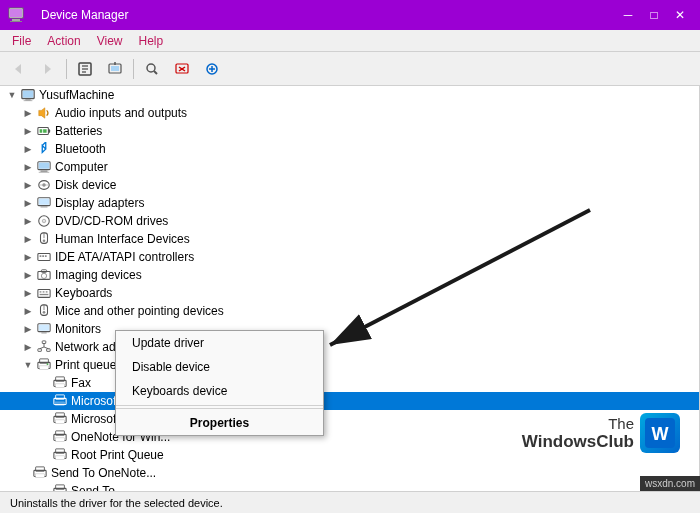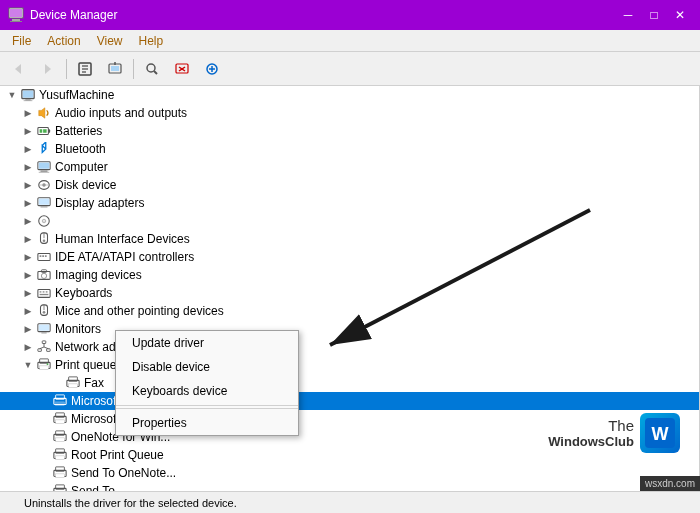--- a/index.html
+++ b/index.html
@@ -27,20 +27,21 @@
       width: 16px;
       height: 16px;
       margin-right: 6px;
       display: flex;
       align-items: center;
       justify-content: center;
     }
     .title-bar-text {
       flex: 1;
       font-size: 12px;
+      margin-left: 11px;
     }
     .title-bar-buttons {
       display: flex;
       gap: 2px;
     }
     .title-btn {
       width: 24px;
       height: 20px;
       background: transparent;
       border: none;
@@ -58,21 +59,21 @@
       height: 22px;
       display: flex;
       align-items: center;
       padding: 0 4px;
       border-bottom: 1px solid #d0d0d0;
     }
     .menu-item {
       padding: 2px 8px;
       cursor: pointer;
       font-size: 12px;
-      color: #a16207;
+      color: #be185d;
     }
 
     
     .toolbar {
       background: #f0f0f0;
       height: 34px;
       display: flex;
       align-items: center;
       padding: 0 4px;
       border-bottom: 1px solid #d0d0d0;
@@ -152,44 +153,44 @@
     .tree-label {
       font-size: 12px;
     }
 
     
     .status-bar {
       background: #f0f0f0;
       height: 22px;
       display: flex;
       align-items: center;
-      padding: 0 24px;
+      padding: 0 10px;
       border-top: 1px solid #d0d0d0;
       font-size: 11px;
       color: #000;
     }
 
     
     .context-menu {
       position: absolute;
       background: #f9f9f9;
       border: 1px solid #a0a0a0;
       box-shadow: 2px 2px 6px rgba(0,0,0,0.3);
-      width: 184px;
+      width: 209px;
       z-index: 100;
       top: 330px;
       left: 115px;
     }
     .ctx-item {
       padding: 5px 16px;
       cursor: pointer;
       font-size: 12px;
       color: #000;
     }
-    .ctx-item.bold { font-weight: normal; }
+    .ctx-item.bold { font-weight: bold; text-align: center; }
     .ctx-separator {
       height: 1px;
       background: #d0d0d0;
       margin: 2px 0;
     }
 
     
     .arrow-overlay {
       position: absolute;
       top: 200px;
@@ -400,20 +401,21 @@
 
     <div class="tree-item" style="padding-left:20px;">
       <div class="tree-expand">▶</div>
       <div class="tree-icon">
         <svg width="14" height="14" viewBox="0 0 16 16">
           <circle cx="8" cy="8" r="6" fill="none" stroke="#555" stroke-width="1.2"></circle>
           <circle cx="8" cy="8" r="2" fill="none" stroke="#aaa" stroke-width="1"></circle>
           <circle cx="8" cy="8" r="1" fill="#ccc"></circle>
         </svg>
       </div>
+      <span class="tree-label">DVD/CD-ROM drives</span>
     </div>
 
     <div class="tree-item" style="padding-left:20px;">
       <div class="tree-expand">▶</div>
       <div class="tree-icon">
         <svg width="14" height="14" viewBox="0 0 16 16">
           <rect x="4" y="1" width="8" height="12" rx="3" fill="none" stroke="#555" stroke-width="1.2"></rect>
           <line x1="8" y1="1" x2="8" y2="7" stroke="#555" stroke-width="0.8"></line>
           <circle cx="8" cy="10" r="1.5" fill="#888"></circle>
         </svg>
@@ -505,21 +507,21 @@
         <svg width="14" height="14" viewBox="0 0 16 16">
           <rect x="3" y="1" width="10" height="5" rx="0.5" fill="none" stroke="#555" stroke-width="1"></rect>
           <rect x="1" y="5" width="14" height="7" rx="1" fill="none" stroke="#555" stroke-width="1.2"></rect>
           <rect x="3" y="9" width="10" height="4" fill="#fff" stroke="#aaa" stroke-width="0.5"></rect>
           <circle cx="12" cy="7" r="1" fill="#4caf50"></circle>
         </svg>
       </div>
       <span class="tree-label">Print queues</span>
     </div>
 
-    <div class="tree-item" style="padding-left:49px;">
+    <div class="tree-item" style="padding-left:36px;">
       <div class="tree-expand" style="visibility:hidden;">▶</div>
       <div class="tree-icon">
         <svg width="14" height="14" viewBox="0 0 16 16">
           <rect x="3" y="1" width="10" height="5" rx="0.5" fill="none" stroke="#555" stroke-width="1"></rect>
           <rect x="1" y="5" width="14" height="7" rx="1" fill="none" stroke="#555" stroke-width="1.2"></rect>
           <rect x="3" y="9" width="10" height="4" fill="#fff" stroke="#aaa" stroke-width="0.5"></rect>
         </svg>
       </div>
       <span class="tree-label">Fax</span>
     </div>
@@ -565,21 +567,21 @@
       <div class="tree-icon">
         <svg width="14" height="14" viewBox="0 0 16 16">
           <rect x="3" y="1" width="10" height="5" rx="0.5" fill="none" stroke="#555" stroke-width="1"></rect>
           <rect x="1" y="5" width="14" height="7" rx="1" fill="none" stroke="#555" stroke-width="1.2"></rect>
           <rect x="3" y="9" width="10" height="4" fill="#fff" stroke="#aaa" stroke-width="0.5"></rect>
         </svg>
       </div>
       <span class="tree-label">Root Print Queue</span>
     </div>
 
-    <div class="tree-item" style="padding-left:36px;">
+    <div class="tree-item" style="padding-left:16px;">
       <div class="tree-expand" style="visibility:hidden;">▶</div>
       <div class="tree-icon">
         <svg width="14" height="14" viewBox="0 0 16 16">
           <rect x="3" y="1" width="10" height="5" rx="0.5" fill="none" stroke="#555" stroke-width="1"></rect>
           <rect x="1" y="5" width="14" height="7" rx="1" fill="none" stroke="#555" stroke-width="1.2"></rect>
           <rect x="3" y="9" width="10" height="4" fill="#fff" stroke="#aaa" stroke-width="0.5"></rect>
         </svg>
       </div>
       <span class="tree-label">Send To OneNote...</span>
     </div>
@@ -621,21 +623,21 @@
     <marker id="arrowhead" markerWidth="10" markerHeight="7" refX="10" refY="3.5" orient="auto">
       <polygon points="0 0, 10 3.5, 0 7" fill="#1a1a1a"></polygon>
     </marker>
   </defs>
   <line x1="390" y1="10" x2="130" y2="145" stroke="#1a1a1a" stroke-width="4" marker-end="url(#arrowhead)"></line>
 </svg>
 
 <div class="watermark">
   <div style="text-align:right;">
     <div style="font-size:15px; color:#333;">The</div>
-    <div style="font-size:13px; font-weight:700; color:#333;">WindowsClub</div>
+    <div style="font-size:17px; font-weight:700; color:#333;">WindowsClub</div>
   </div>
   <div class="watermark-logo">
     <svg width="30" height="30" viewBox="0 0 30 30">
       <rect width="30" height="30" rx="4" fill="#0066cc"></rect>
       <text x="15" y="22" text-anchor="middle" fill="white" font-size="18" font-weight="bold" font-family="Arial">W</text>
     </svg>
   </div>
 </div>
 
 <div class="wsxdn-badge">wsxdn.com</div>

